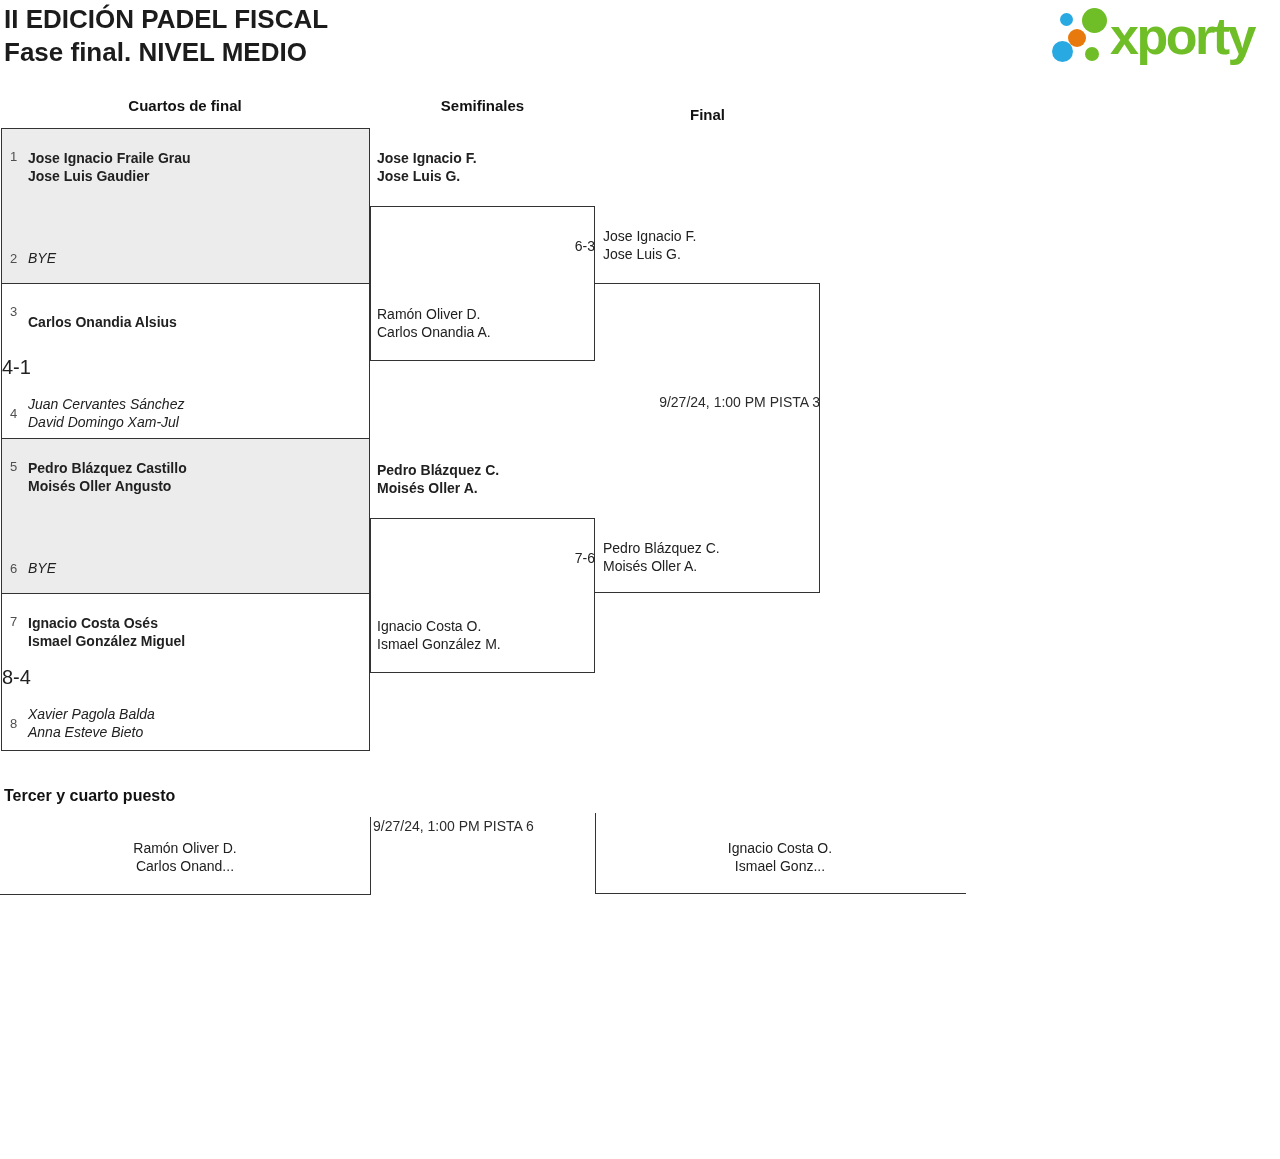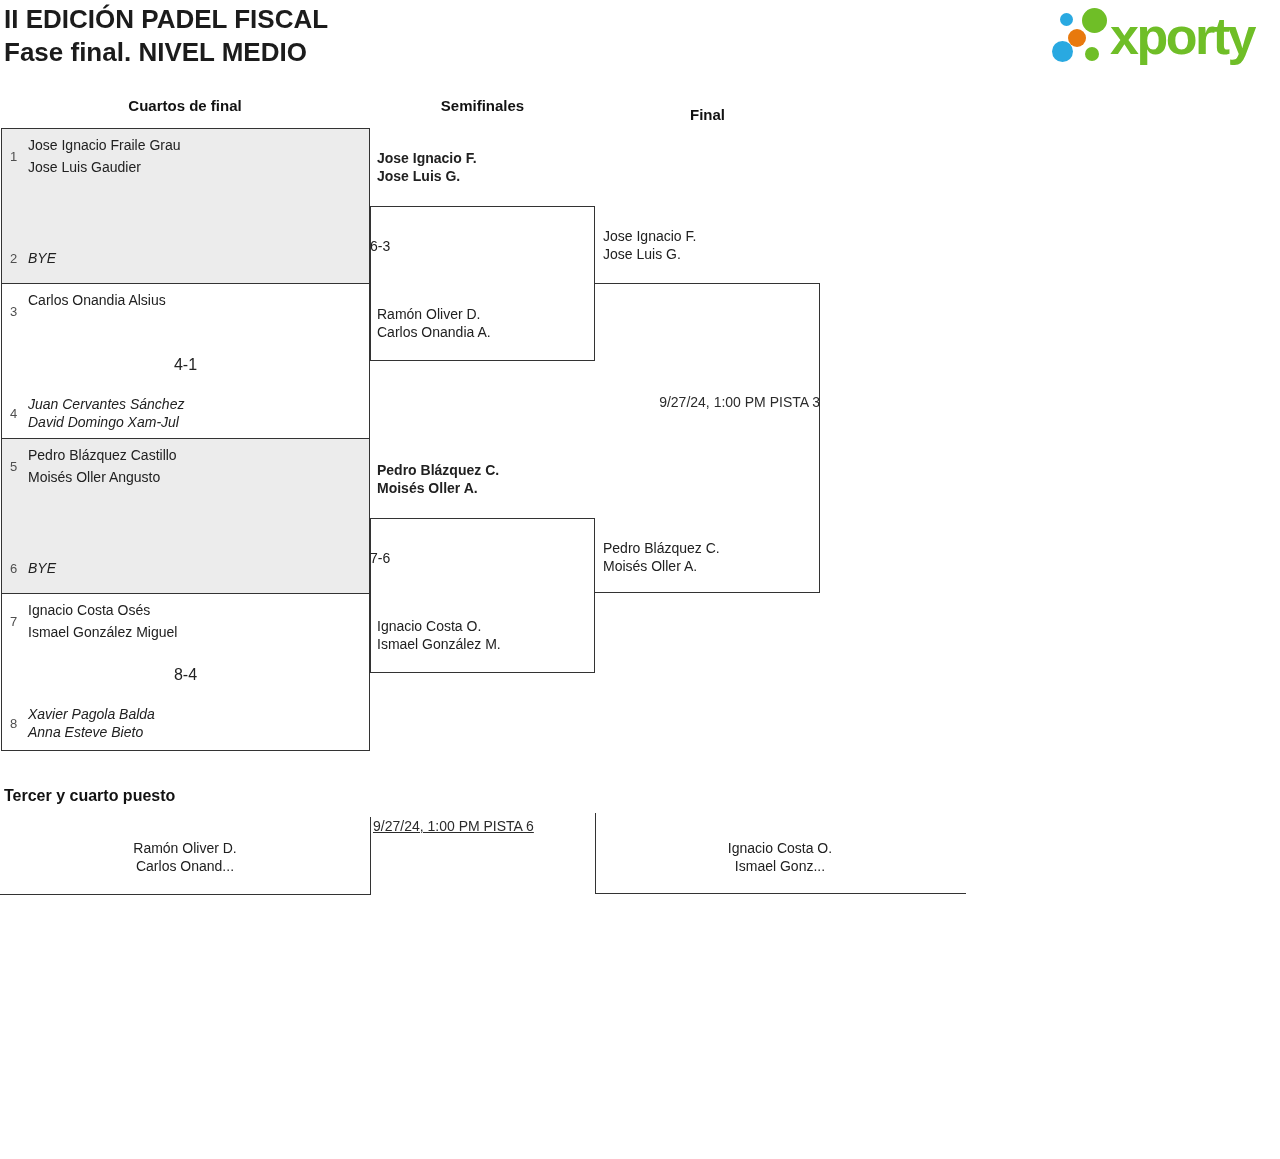--- a/index.html
+++ b/index.html
@@ -42,37 +42,37 @@
   #qf0{top:128px;height:156px;}
   #qf1{top:283px;height:156px;}
   #qf2{top:438px;height:156px;}
   #qf3{top:593px;height:158px;}
   .seed{position:absolute;left:8px;width:16px;font-size:13px;color:#4f4f4f;
         display:flex;align-items:center;}
   .seed.s-top{top:7px;height:40px;}
   .seed.s-bot{top:109px;height:40px;}
   .slot{position:absolute;left:26px;right:8px;display:flex;flex-direction:column;
         justify-content:center;font-size:14px;line-height:18px;}
-  .slot.s-top{top:7px;height:40px;font-weight:400;justify-content:space-between;}
+  .slot.s-top{top:18px;height:40px;font-weight:700;}
   .slot.s-bot{top:109px;height:40px;font-style:italic;}
-  .cell-score{position:absolute;left:0;width:100%;top:72px;font-size:16px;
-              text-align:center;color:#222;}
+  .cell-score{position:absolute;left:0;width:100%;top:72px;font-size:20px;
+              text-align:left;color:#222;}
 
   
   .sf-box{position:absolute;left:370px;width:225px;height:155px;
           border:1px solid var(--line);box-sizing:border-box;}
   #sf0{top:206px;}
   #sf1{top:518px;}
   .sf-team{position:absolute;left:377px;font-size:14px;line-height:18px;}
   .sf-team.winner{font-weight:700;}
   #sf0-winner{top:149px;}
   #sf0-loser{top:305px;}
   #sf1-winner{top:461px;}
   #sf1-loser{top:617px;}
-  .sf-score{position:absolute;left:370px;width:225px;text-align:left;
+  .sf-score{position:absolute;left:370px;width:225px;text-align:right;
             font-size:14px;color:#222;}
   #sf0-score{top:238px;}
   #sf1-score{top:550px;}
 
   
   .final-box{position:absolute;left:595px;top:283px;width:225px;height:310px;
              border:1px solid var(--line);border-left:none;box-sizing:border-box;}
   .final-team{position:absolute;left:603px;font-size:14px;line-height:18px;}
   #final-top{top:227px;}
   #final-bottom{top:539px;}
@@ -84,21 +84,21 @@
               font-weight:700;color:#121212;}
   .tp-line{position:absolute;background:var(--line);}
   #tp-underline-left{left:0;top:894px;width:371px;height:1px;}
   #tp-vert-left{left:370px;top:817px;width:1px;height:78px;}
   #tp-vert-right{left:595px;top:813px;width:1px;height:81px;}
   #tp-underline-right{left:595px;top:893px;width:371px;height:1px;}
   .tp-team{position:absolute;width:370px;top:839px;text-align:center;
            font-size:14px;line-height:18px;}
   #tp-team-left{left:0;}
   #tp-team-right{left:595px;}
-  #tp-schedule{position:absolute;left:373px;top:818px;font-size:14px;color:#2b2b2b;text-decoration:underline;}
+  #tp-schedule{position:absolute;left:373px;top:818px;font-size:14px;color:#2b2b2b;}
 </style>
 </head>
 <body>
 
 <div class="page">
 
   <div class="title">
     <div>II EDICIÓN PADEL FISCAL</div>
     <div>Fase final. NIVEL MEDIO</div>
   </div>

